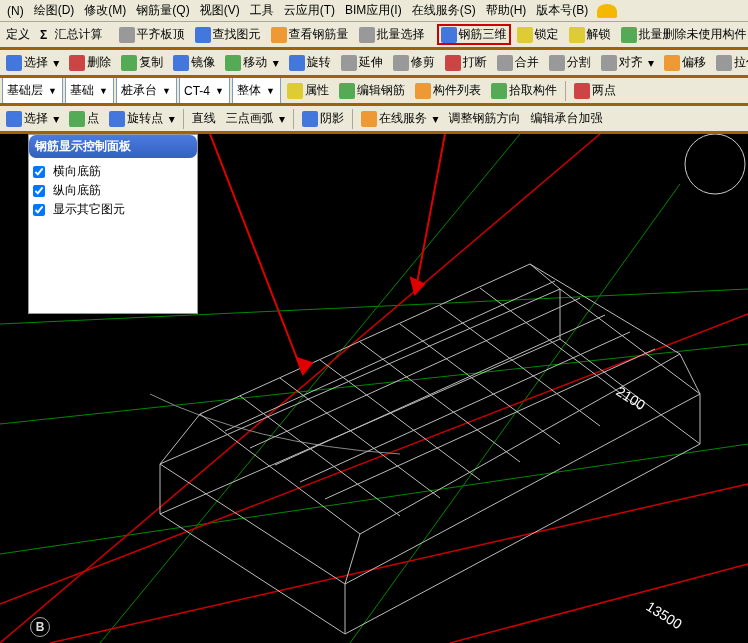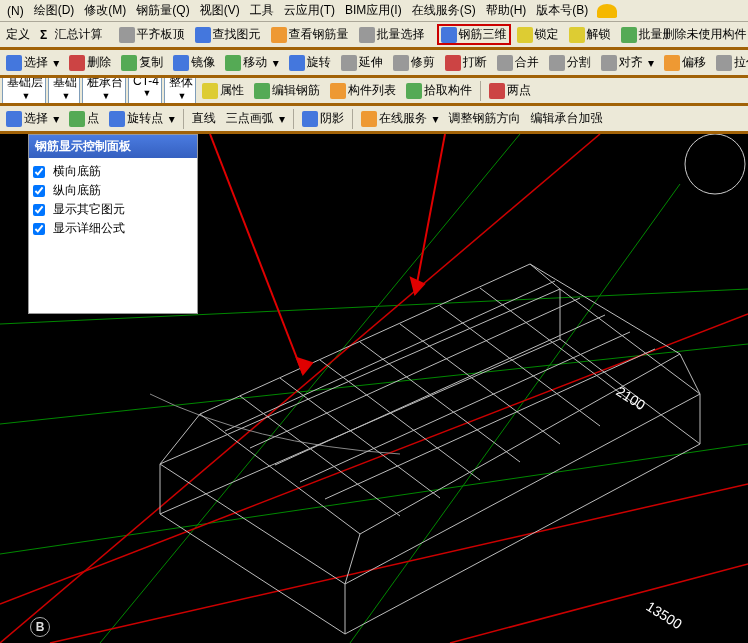--- a/index.html
+++ b/index.html
@@ -66,21 +66,20 @@
   margin: 0 2px;
 }
 .ddl {
   border: 1px solid #7f9db9;
   background: #fff;
   height: 36px;
   display: inline-flex;
   align-items: center;
   padding: 0 2px 0 4px;
   cursor: pointer;
-  flex-direction: column;
 }
 .ddl .arrow {
   width: 15px;
   text-align: center;
   color: #000;
   font-size: 9px;
   margin-left: 2px;
 }
 .viewport {
   position: absolute;
@@ -96,20 +95,21 @@
   top: 0;
   width: 170px;
   background: #fff;
   border: 1px solid #999;
 }
 .panel-title {
   background: linear-gradient(#4a7be0, #3560c0);
   color: #fff;
   padding: 3px 6px;
   font-weight: bold;
+  border-radius: 7px;
 }
 .panel-body {
   background: #fff;
   padding: 4px;
   min-height: 155px;
 }
 .chk {
   display: flex;
   align-items: center;
   gap: 8px;
@@ -383,21 +383,17 @@
           <span>横向底筋</span>
         </label>
       <label class="chk">
           <input type="checkbox" checked="" style="">
           <span>纵向底筋</span>
         </label>
       <label class="chk">
           <input type="checkbox" checked="" style="">
           <span>显示其它图元</span>
         </label>
-      <label class="chk">
-          <input type="checkbox" checked="" style="">
-          <span>显示详细公式</span>
-        </label>
     </div>
   </div>
 
   <div class="b-badge">B</div>
 </div>
 
 </body></html>

